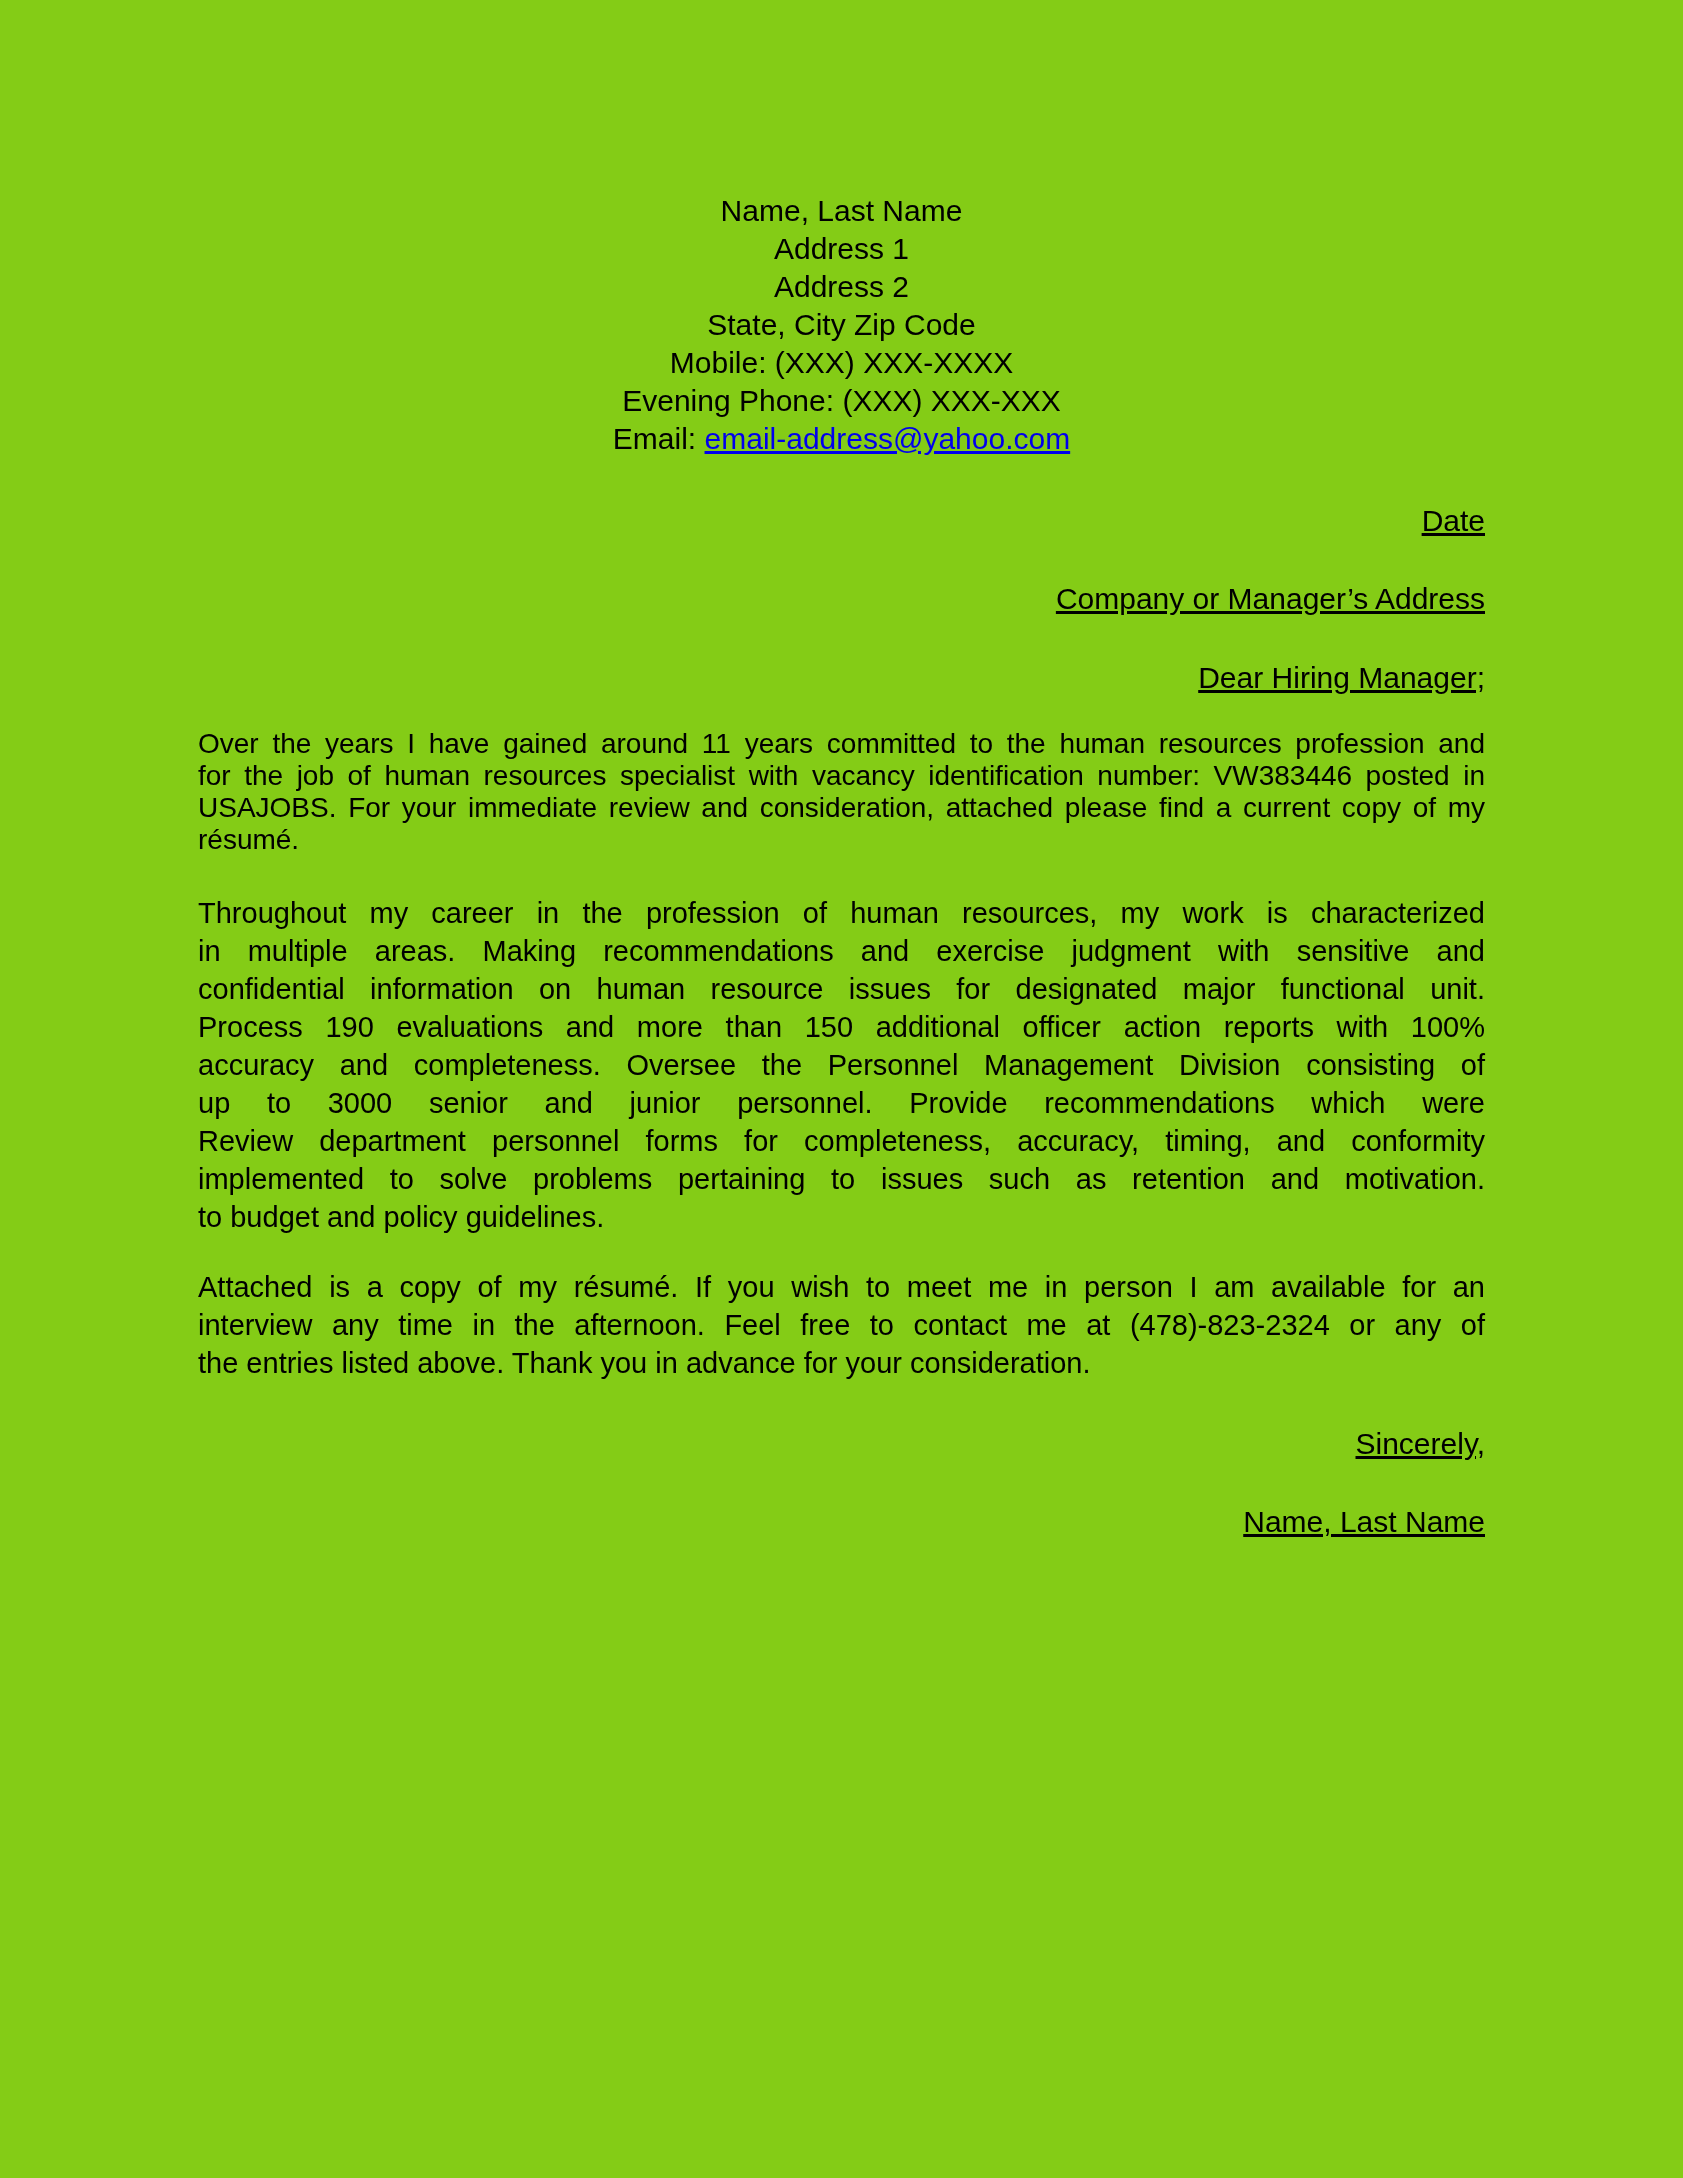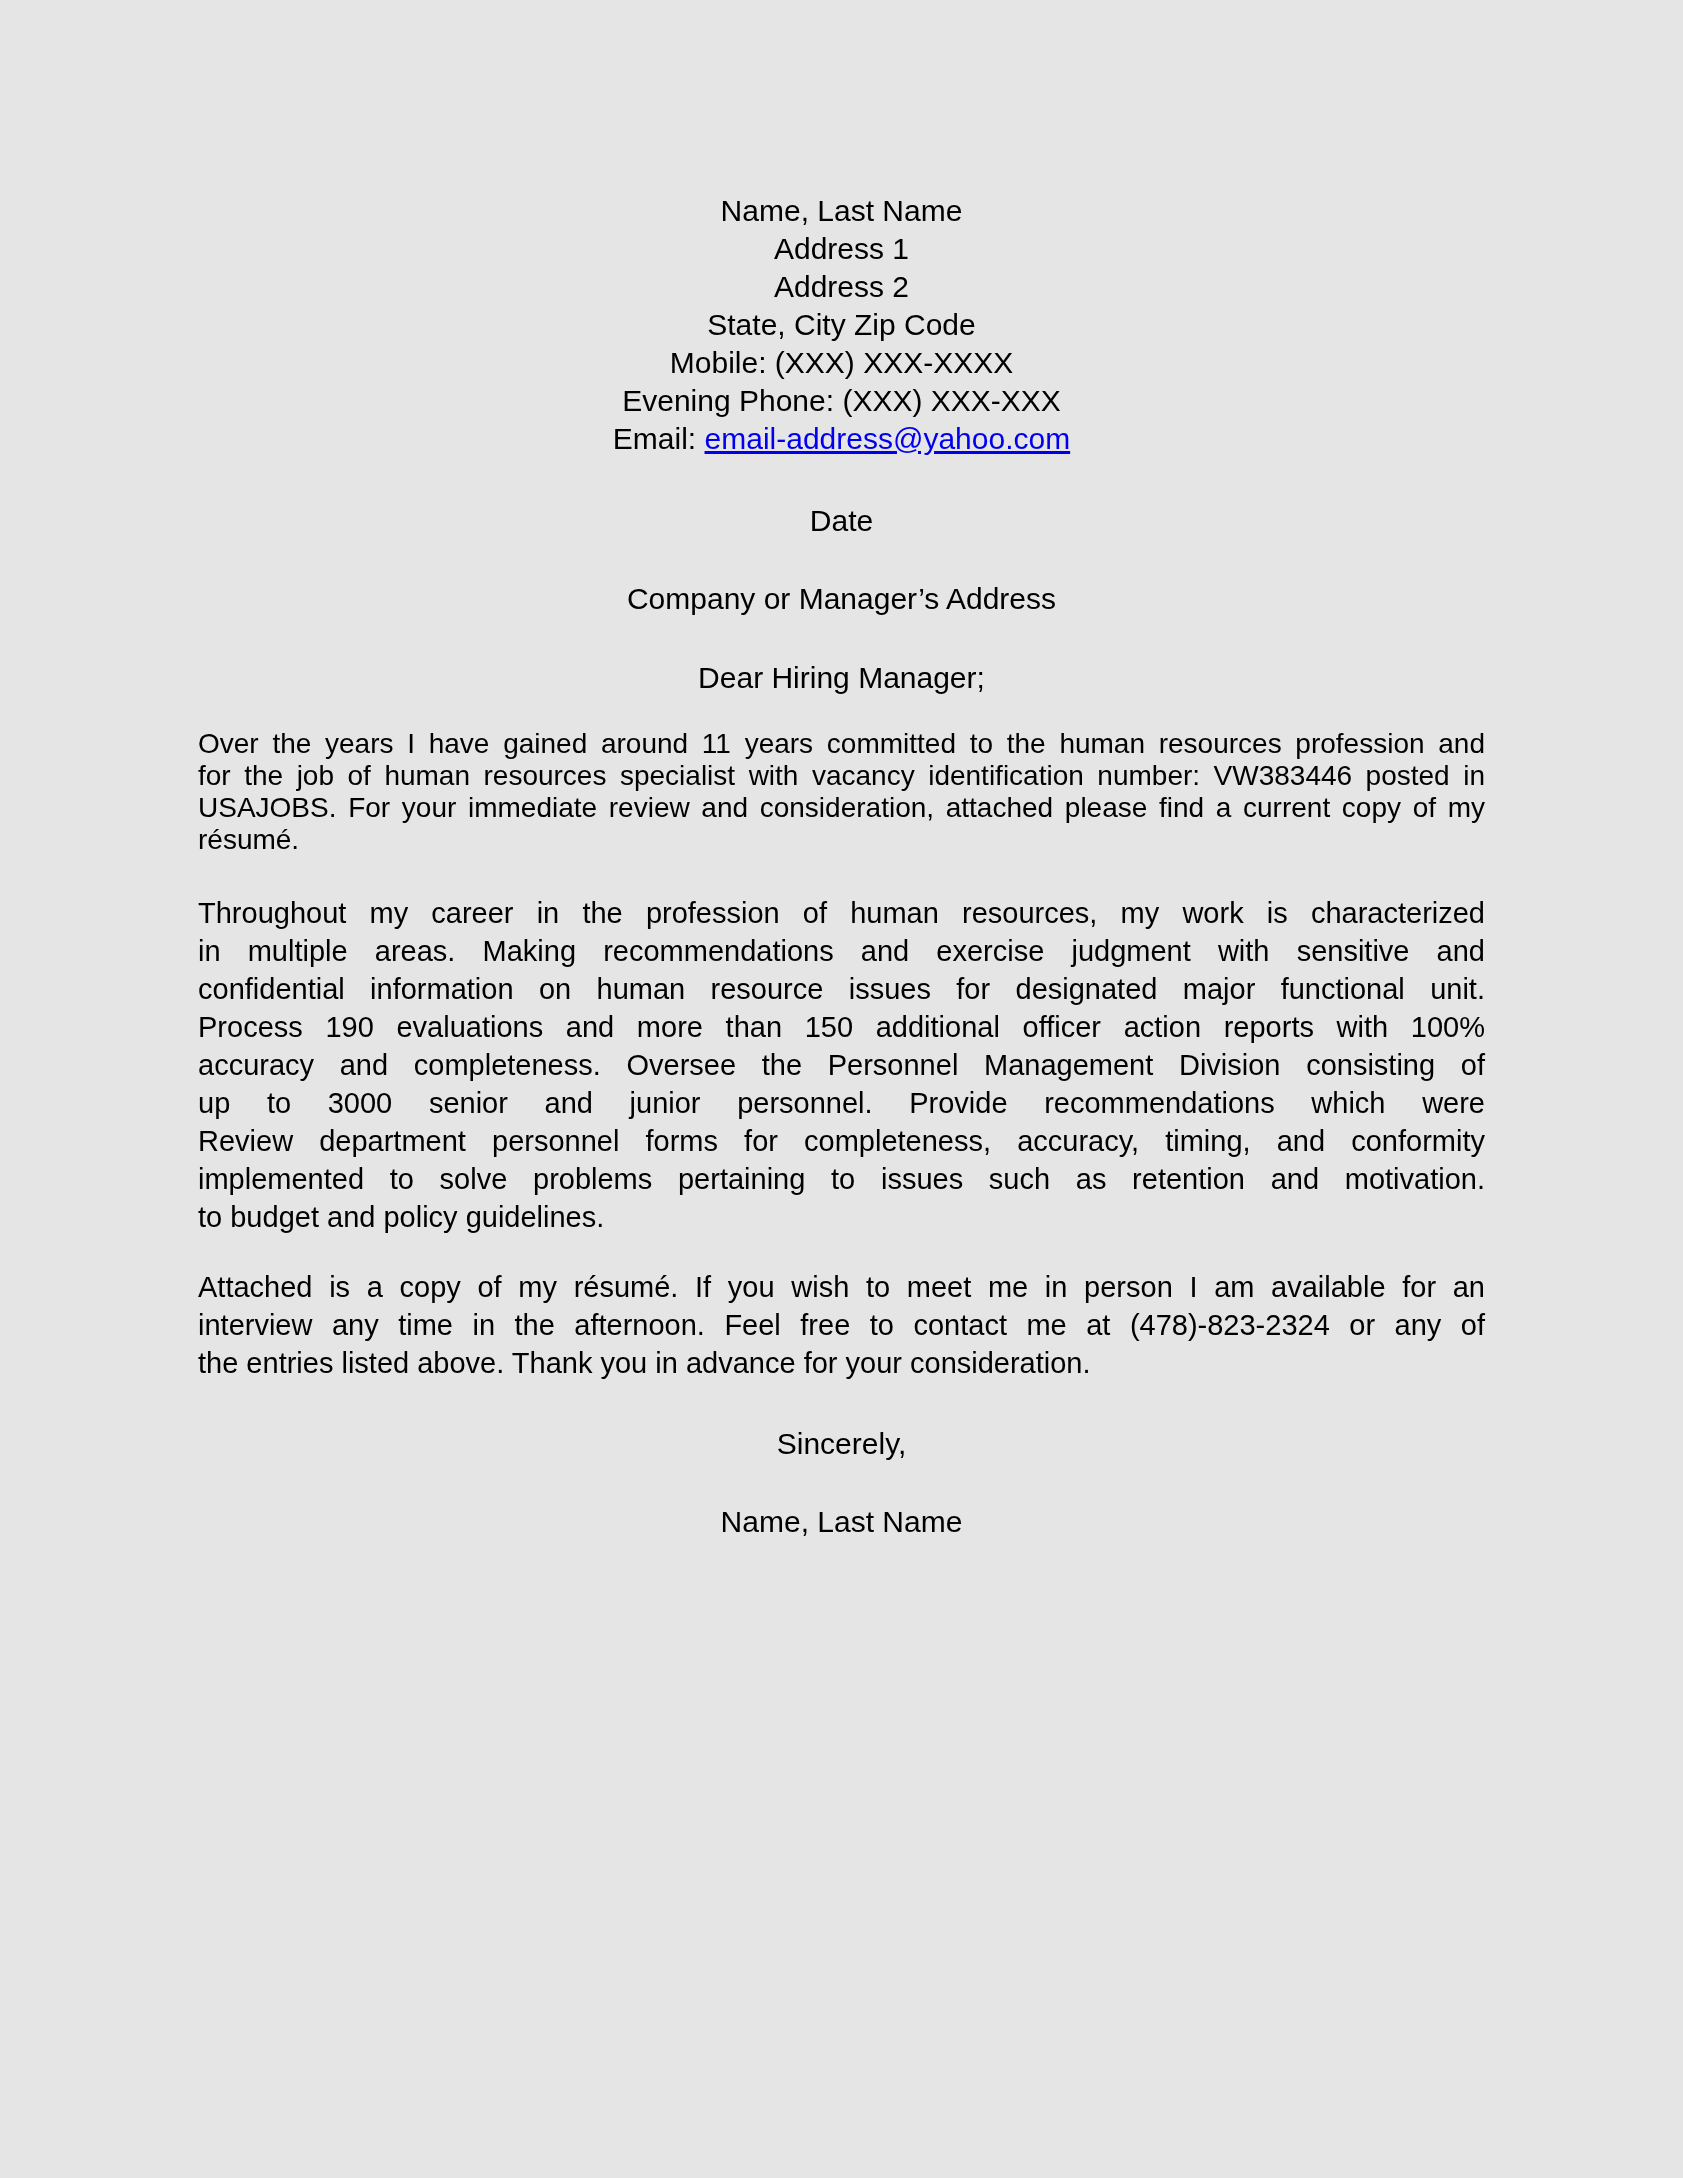--- a/index.html
+++ b/index.html
@@ -4,21 +4,21 @@
 <style>
   html, body {
     margin: 0;
     padding: 0;
     background: #ffffff;
   }
   .page {
     position: relative;
     width: 1683px;
     height: 2178px;
-    background: #e5e5e5;
+    background: #84cc16;
     color: #000000;
     font-family: "Liberation Sans", sans-serif;
     overflow: hidden;
   }
   .content {
     position: absolute;
     left: 198px;
     top: 0;
     width: 1287px;
     padding-top: 192px;
@@ -40,21 +40,22 @@
     white-space: nowrap;
   }
   a.email-link {
     color: #0000EE;
     text-align: center;
   }
   
   .solo-line {
     font-size: 30px;
     line-height: 38px;
-    text-align: center;
+    text-align: right;
+    text-decoration: underline;
   }
   .date-line      { margin-top: 44px; }
   .company-line   { margin-top: 40px; }
   .salutation-line{ margin-top: 41px; }
   
   .jpara .line {
     text-align: justify;
     -moz-text-align-last: justify;
     text-align-last: justify;
     white-space: normal;

